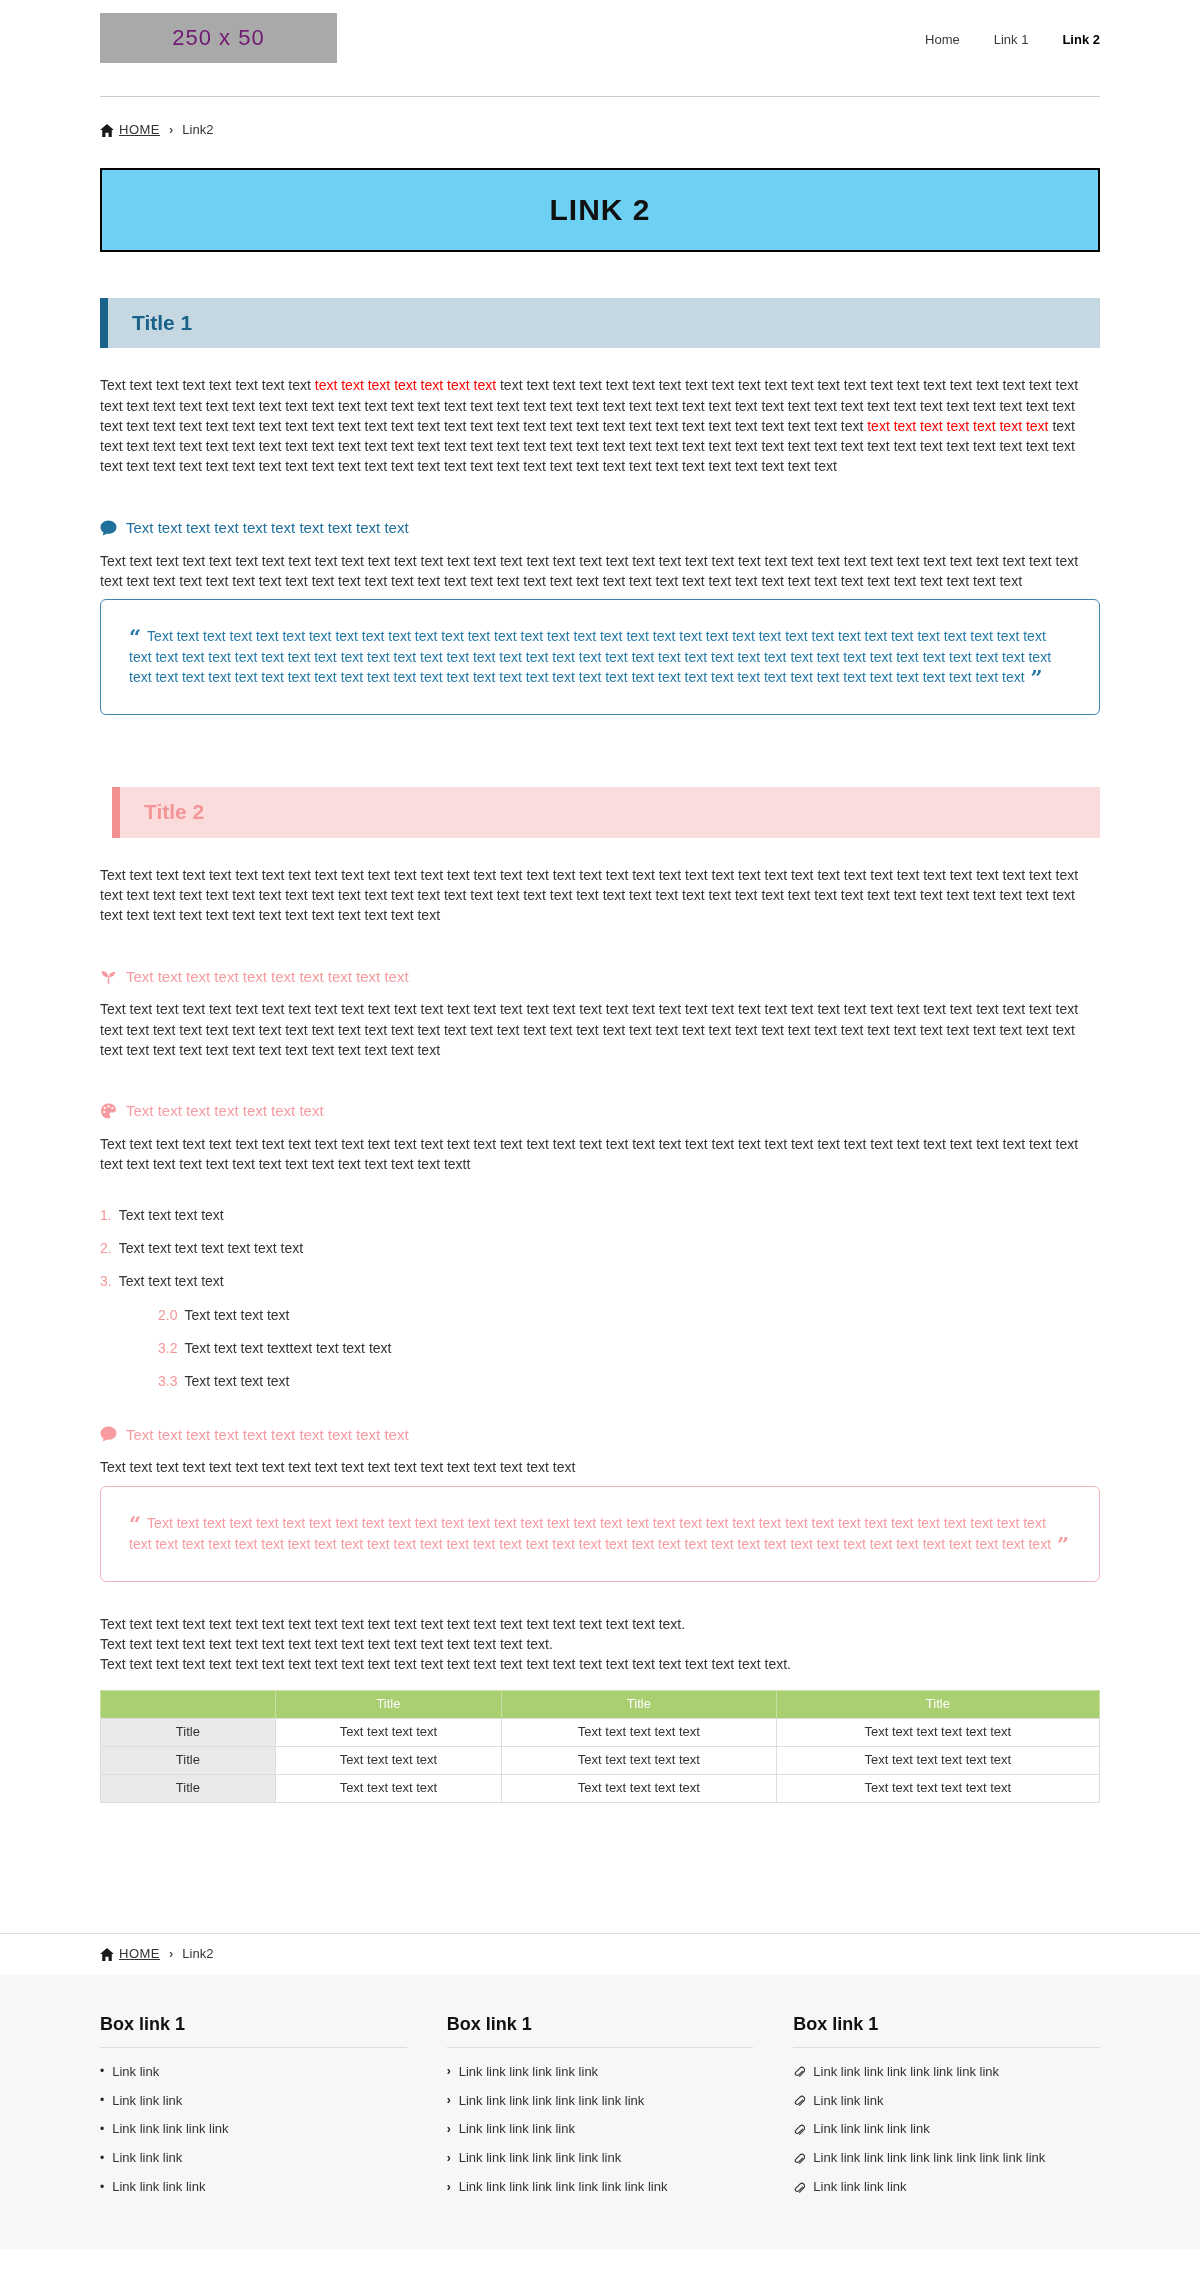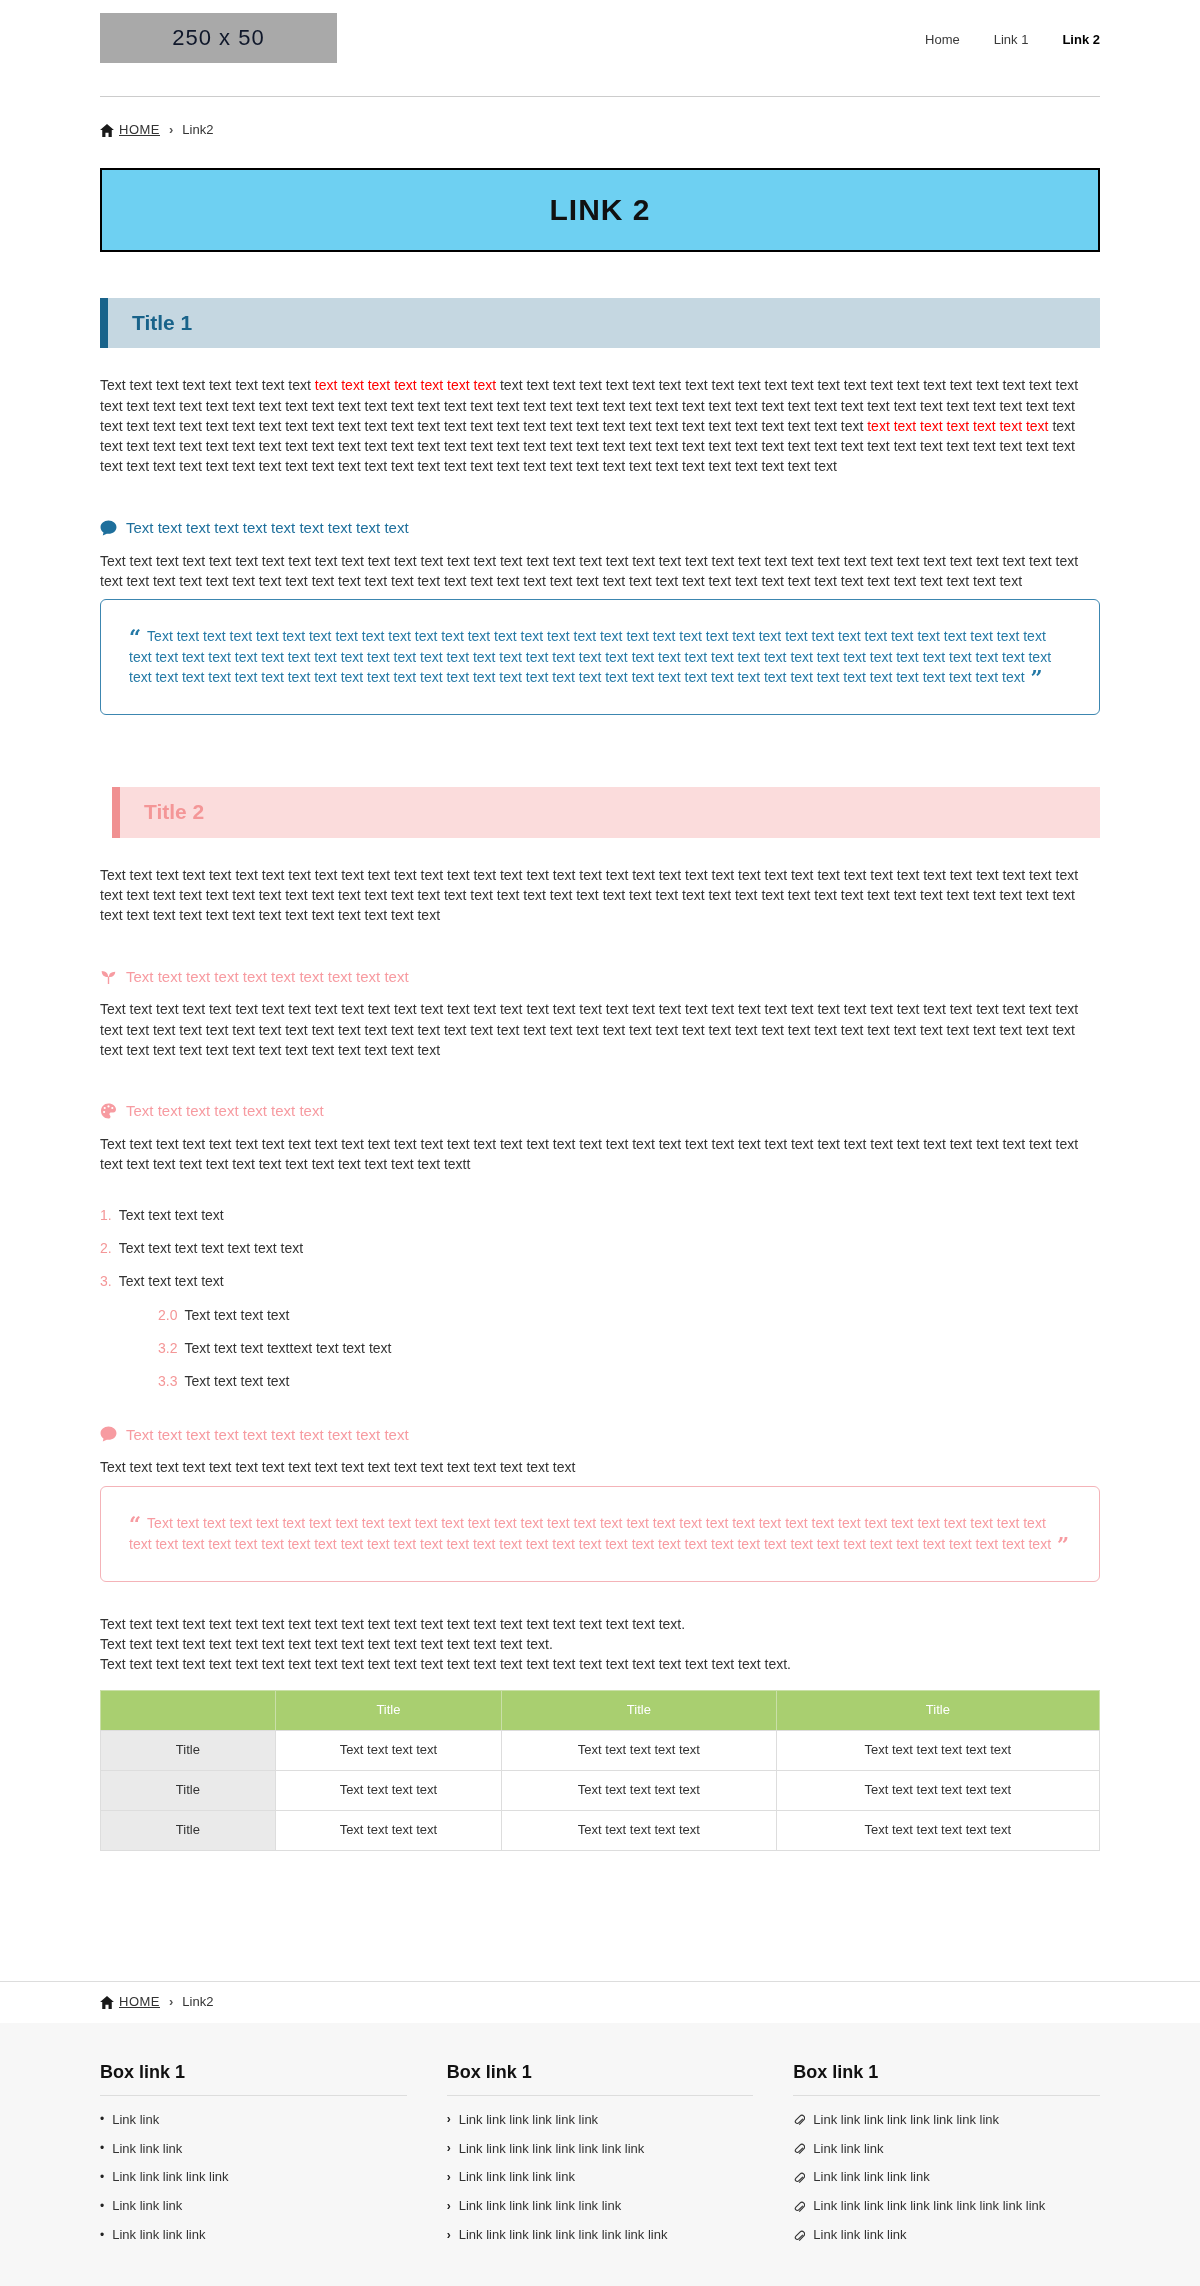--- a/index.html
+++ b/index.html
@@ -2,21 +2,21 @@
 <html><head>
 <meta charset="utf-8">
 <style>
   * { box-sizing: border-box; }
   body { margin:0; background:#fff; color:#333; font-family:"Liberation Sans", sans-serif; font-size:14px; line-height:1.45; }
   a { color:inherit; text-decoration:none; }
   .container { width:1000px; margin:0 auto; }
 
   
   .site-header { display:flex; justify-content:space-between; align-items:flex-start; padding-top:13px; padding-bottom:33px; border-bottom:1px solid #ccc; }
-  .logo-box { width:237px; height:50px; background:#a9a9a9; color:#0f172a; display:flex; align-items:center; justify-content:center; font-size:22px; letter-spacing:1px; }
+  .logo-box { width:237px; height:50px; background:#a9a9a9; color:#701a75; display:flex; align-items:center; justify-content:center; font-size:22px; letter-spacing:1px; }
   .main-nav { display:flex; gap:34px; padding-top:18px; font-size:13px; color:#3a3a3a; }
   .main-nav a.active { font-weight:bold; color:#000; }
 
   
   .breadcrumb { display:flex; align-items:center; gap:9px; font-size:13px; margin:24px 0 28px; }
   .breadcrumb .home-link { display:flex; align-items:center; gap:5px; }
   .breadcrumb .home-link span { text-decoration:underline; letter-spacing:0.5px; }
   .crumb-sep { color:#555; font-weight:bold; font-size:13px; }
 
   
@@ -45,21 +45,21 @@
   .qmark.close { margin-left:6px; }
 
   
   .olist { margin:30px 0 0; }
   .olist-item { margin-bottom:13px; }
   .olist-item.nested { padding-left:58px; }
   .olist-num { color:#f49697; margin-right:7px; }
 
   
   .data-table { width:100%; border-collapse:collapse; margin-top:16px; font-size:13px; text-align:center; }
-  .data-table th, .data-table td { border:1px solid #ddd; padding:10px 8px;margin-left:44px; }
+  .data-table th, .data-table td { border:1px solid #ddd; padding:4px 8px;margin-left:44px; }
   .data-table thead th { background:#a9cf70; color:#fff; font-weight:normal; border-color:#cadfa8; border-bottom-color:#ddd; }
   .data-table thead th:first-child { width:17.5%; }
   .data-table tbody th { background:#eaeaea; font-weight:normal; }
   .data-table tbody td { background:#fff; }
   .after-table-gap { height:130px; }
 
   
   .footer-crumb-band { border-top:1px solid #ddd; background:#fff; padding:11px 0; }
   .footer-crumb-band .breadcrumb { margin:0; }
   .footer-main { background:#f7f7f7; padding:36px 0 42px; }

